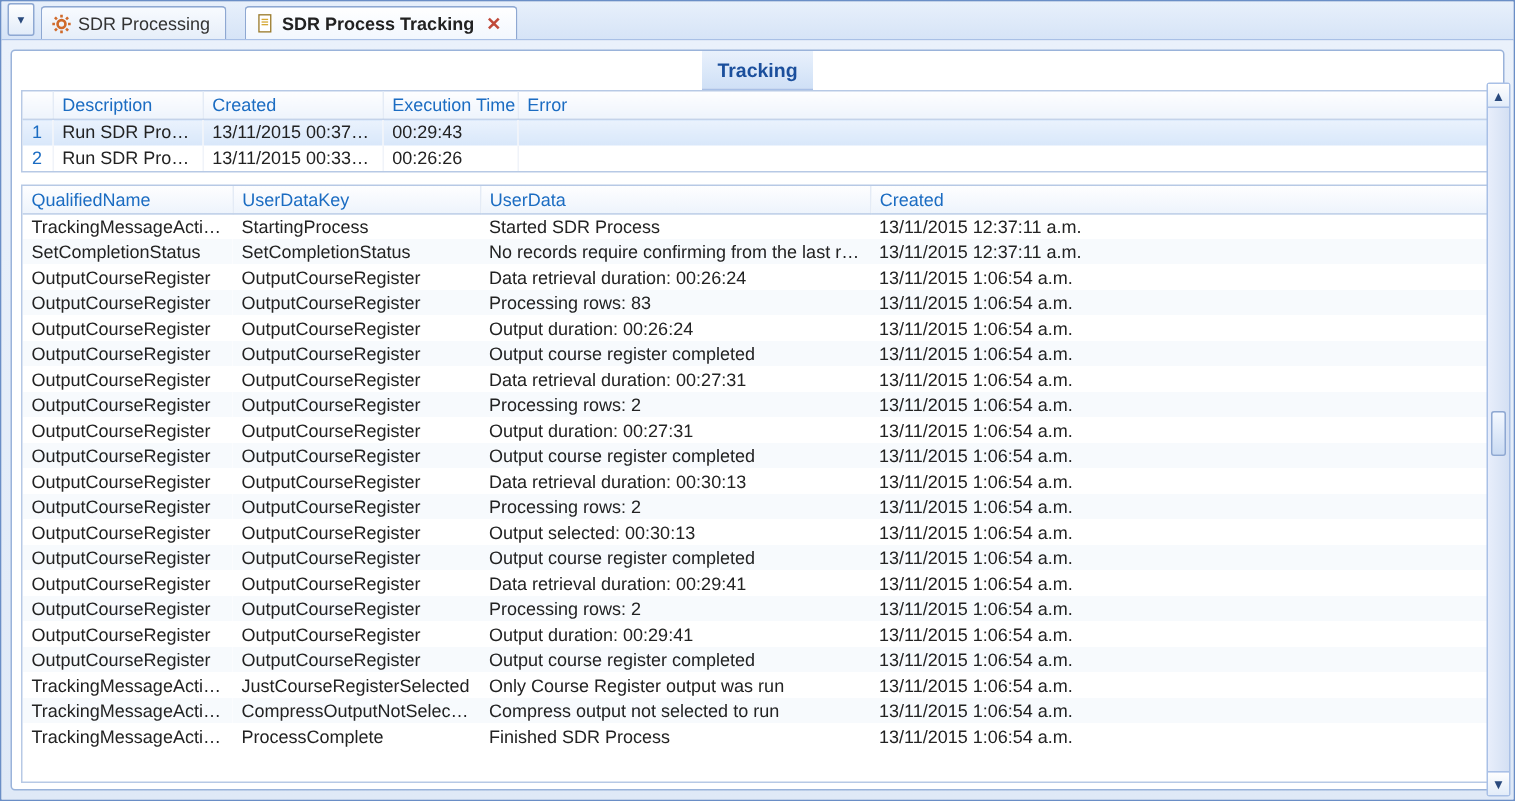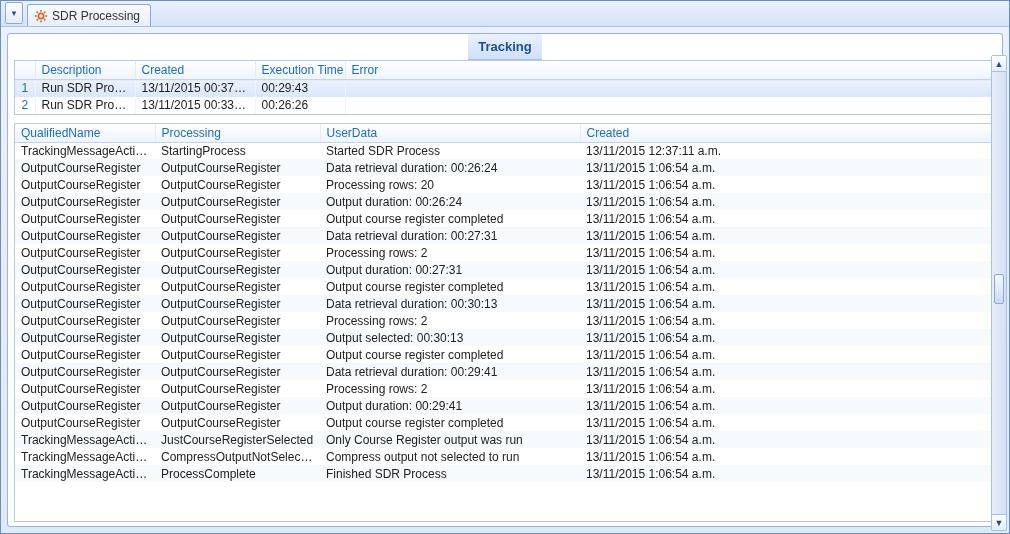--- a/index.html
+++ b/index.html
@@ -171,20 +171,32 @@
               <line x1="1" y1="8" x2="3" y2="8"></line>
               <line x1="13" y1="8" x2="15" y2="8"></line>
               <line x1="3" y1="3" x2="4.5" y2="4.5"></line>
               <line x1="11.5" y1="11.5" x2="13" y2="13"></line>
               <line x1="3" y1="13" x2="4.5" y2="11.5"></line>
               <line x1="11.5" y1="4.5" x2="13" y2="3"></line>
             </g>
           </svg>
         </span>
         <span>SDR Processing</span>
+      </div>
+      <div class="tab active">
+        <span class="icon">
+          <svg viewBox="0 0 16 16">
+            <rect x="3" y="1" width="9" height="13" fill="#fff" stroke="#9a7a2a"></rect>
+            <rect x="5" y="4" width="5" height="1" fill="#d6a936"></rect>
+            <rect x="5" y="6" width="5" height="1" fill="#d6a936"></rect>
+            <rect x="5" y="8" width="5" height="1" fill="#d6a936"></rect>
+          </svg>
+        </span>
+        <span>SDR Process Tracking</span>
+        <span class="close">✕</span>
       </div>
     </div>
 </div>
 
 <div class="content">
   <div class="panel">
     <div class="panel-header">Tracking</div>
 
     <div class="records-table">
       <table>
@@ -227,42 +239,48 @@
       <table>
         <colgroup>
           <col style="width:140px">
             <col style="width:165px">
             <col style="width:260px">
             <col>
         </colgroup>
         <thead>
           <tr>
             <th>QualifiedName</th>
-            <th>Processing</th>
+            <th>UserDataKey</th>
             <th>UserData</th>
             <th>Created</th>
           </tr>
         </thead>
         <tbody id="detail-body">
             <tr>
               <td>TrackingMessageActivity</td>
               <td>StartingProcess</td>
               <td>Started SDR Process</td>
               <td>13/11/2015 12:37:11 a.m.</td>
             </tr>
             <tr>
+              <td>SetCompletionStatus</td>
+              <td>SetCompletionStatus</td>
+              <td>No records require confirming from the last run.</td>
+              <td>13/11/2015 12:37:11 a.m.</td>
+            </tr>
+            <tr>
               <td>OutputCourseRegister</td>
               <td>OutputCourseRegister</td>
               <td>Data retrieval duration: 00:26:24</td>
               <td>13/11/2015 1:06:54 a.m.</td>
             </tr>
             <tr>
               <td>OutputCourseRegister</td>
               <td>OutputCourseRegister</td>
-              <td>Processing rows: 20</td>
+              <td>Processing rows: 83</td>
               <td>13/11/2015 1:06:54 a.m.</td>
             </tr>
             <tr>
               <td>OutputCourseRegister</td>
               <td>OutputCourseRegister</td>
               <td>Output duration: 00:26:24</td>
               <td>13/11/2015 1:06:54 a.m.</td>
             </tr>
             <tr>
               <td>OutputCourseRegister</td>

